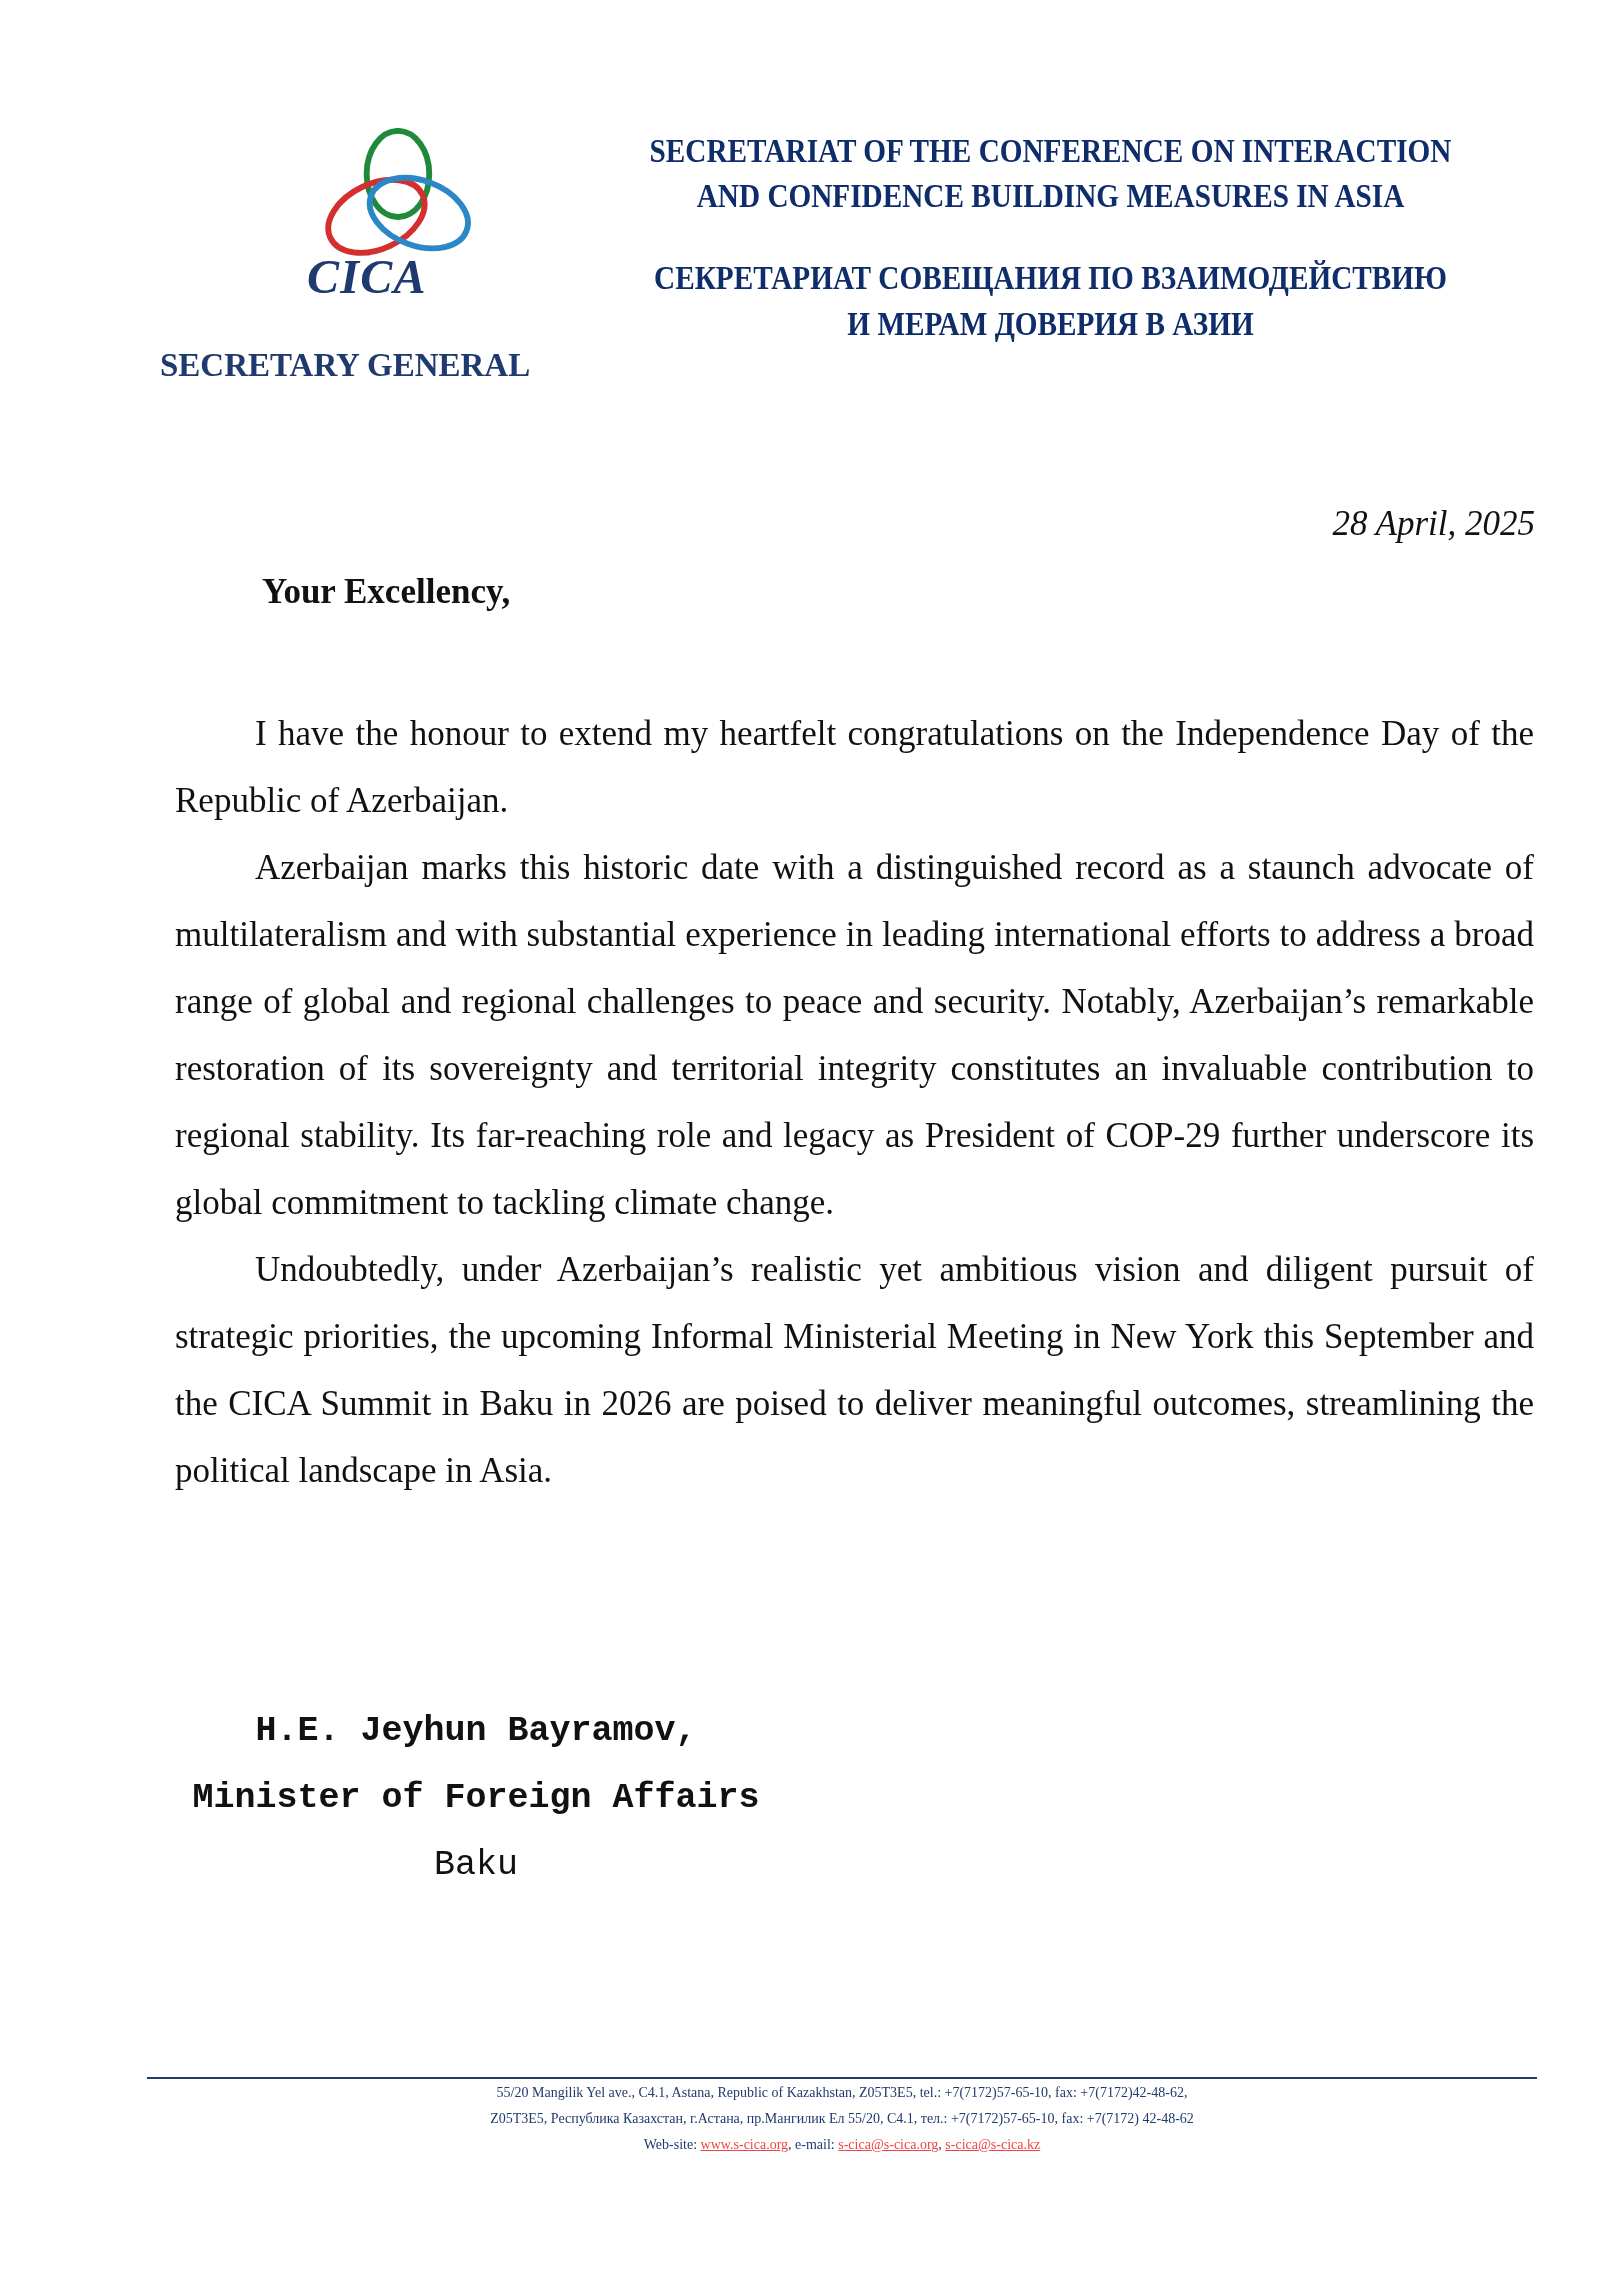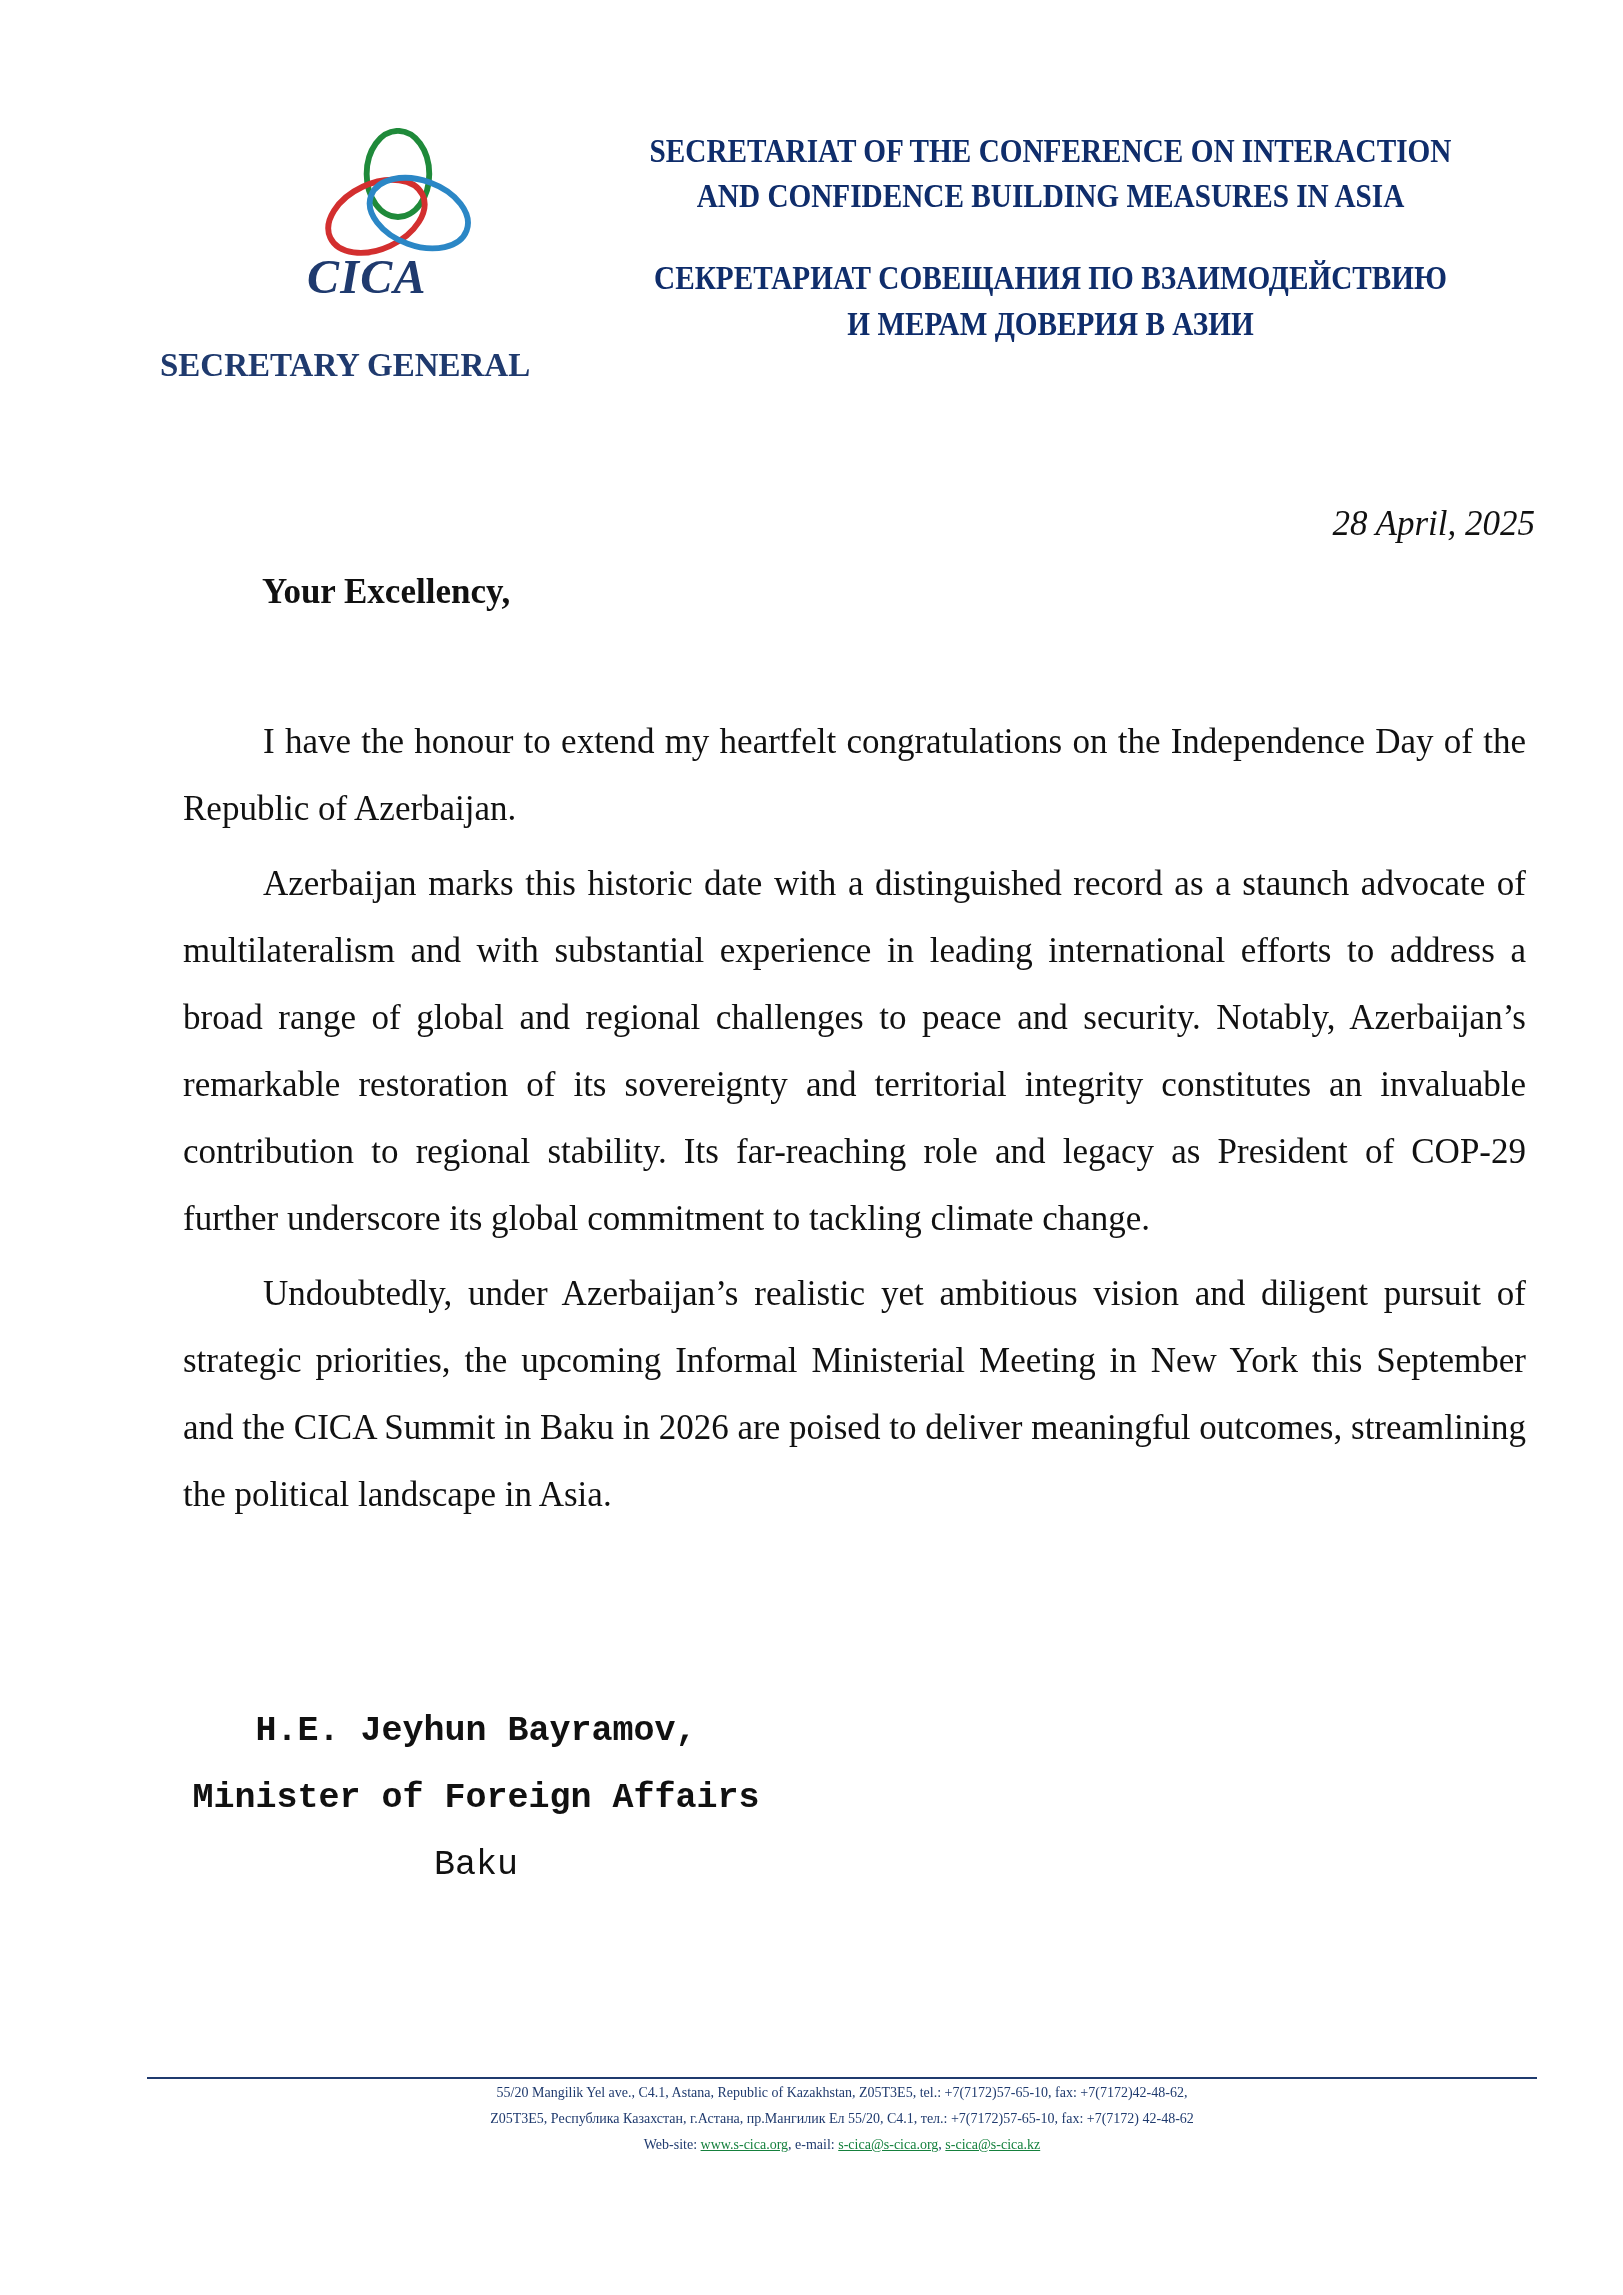--- a/index.html
+++ b/index.html
@@ -4,26 +4,26 @@
 <style>
   html, body { margin: 0; padding: 0; background: #ffffff; }
   body { width: 1623px; height: 2295px; position: relative; overflow: hidden; }
   .logo { position: absolute; left: 321px; top: 128px; width: 150px; height: 131px; }
   .logo-text { position: absolute; left: 307px; top: 249px; font-family: "Liberation Serif", serif; font-style: italic; font-weight: bold; font-size: 48px; color: #1f3a6e; letter-spacing: 1.3px; }
   .sg { position: absolute; left: 160px; top: 347px; font-family: "Liberation Serif", serif; font-weight: bold; font-size: 33px; color: #1f3a6e; }
   .hdr { position: absolute; left: 563px; width: 975px; text-align: center; font-family: "Liberation Serif", serif; font-weight: bold; font-size: 34px; line-height: 46px; color: #0f2d6b; transform: scaleX(0.86); transform-origin: center; }
   .date { position: absolute; right: 88px; top: 504px; font-family: "Liberation Serif", serif; font-style: italic; font-size: 35px; color: #111; }
   .salutation { position: absolute; left: 262px; top: 572px; font-family: "Liberation Serif", serif; font-weight: bold; font-size: 35px; color: #111; }
   .body { position: absolute; left: 175px; width: 1359px; top: 700px; font-family: "Liberation Serif", serif; font-size: 35px; line-height: 67px; color: #111; text-align: justify; }
-  .body p { margin: 8px; text-indent: 80px; }
+  .body p { margin: 0; text-indent: 80px; }
   .sig { position: absolute; left: 175px; width: 602px; top: 1698px; text-align: center; font-family: Liberation Mono, monospace; font-size: 35px; line-height: 67px; color: #111; }
   .sig .b { font-weight: bold; }
   .rule { position: absolute; left: 147px; width: 1390px; top: 2077px; border-top: 2.6px solid #1f3a6e; }
   .footer { position: absolute; left: 147px; width: 1390px; top: 2080px; text-align: center; font-family: "Liberation Serif", serif; font-weight: normal; font-size: 14px; line-height: 26px; color: #1f3a6e; }
-  .footer a { color: #15803d; text-decoration: underline; }
+  .footer a { color: #ef4444; text-decoration: underline; }
 </style>
 </head>
 <body>
 
 <div>
   <svg class="logo" viewBox="0 0 230 200">
     <ellipse cx="118" cy="70" rx="48" ry="66" fill="none" stroke="#1f8a3a" stroke-width="9"></ellipse>
     <ellipse cx="85" cy="135" rx="78" ry="50" transform="rotate(-25 85 135)" fill="none" stroke="#d32f2f" stroke-width="9"></ellipse>
     <ellipse cx="150" cy="130" rx="78" ry="50" transform="rotate(20 150 130)" fill="none" stroke="#2b87c6" stroke-width="9"></ellipse>
   </svg>

